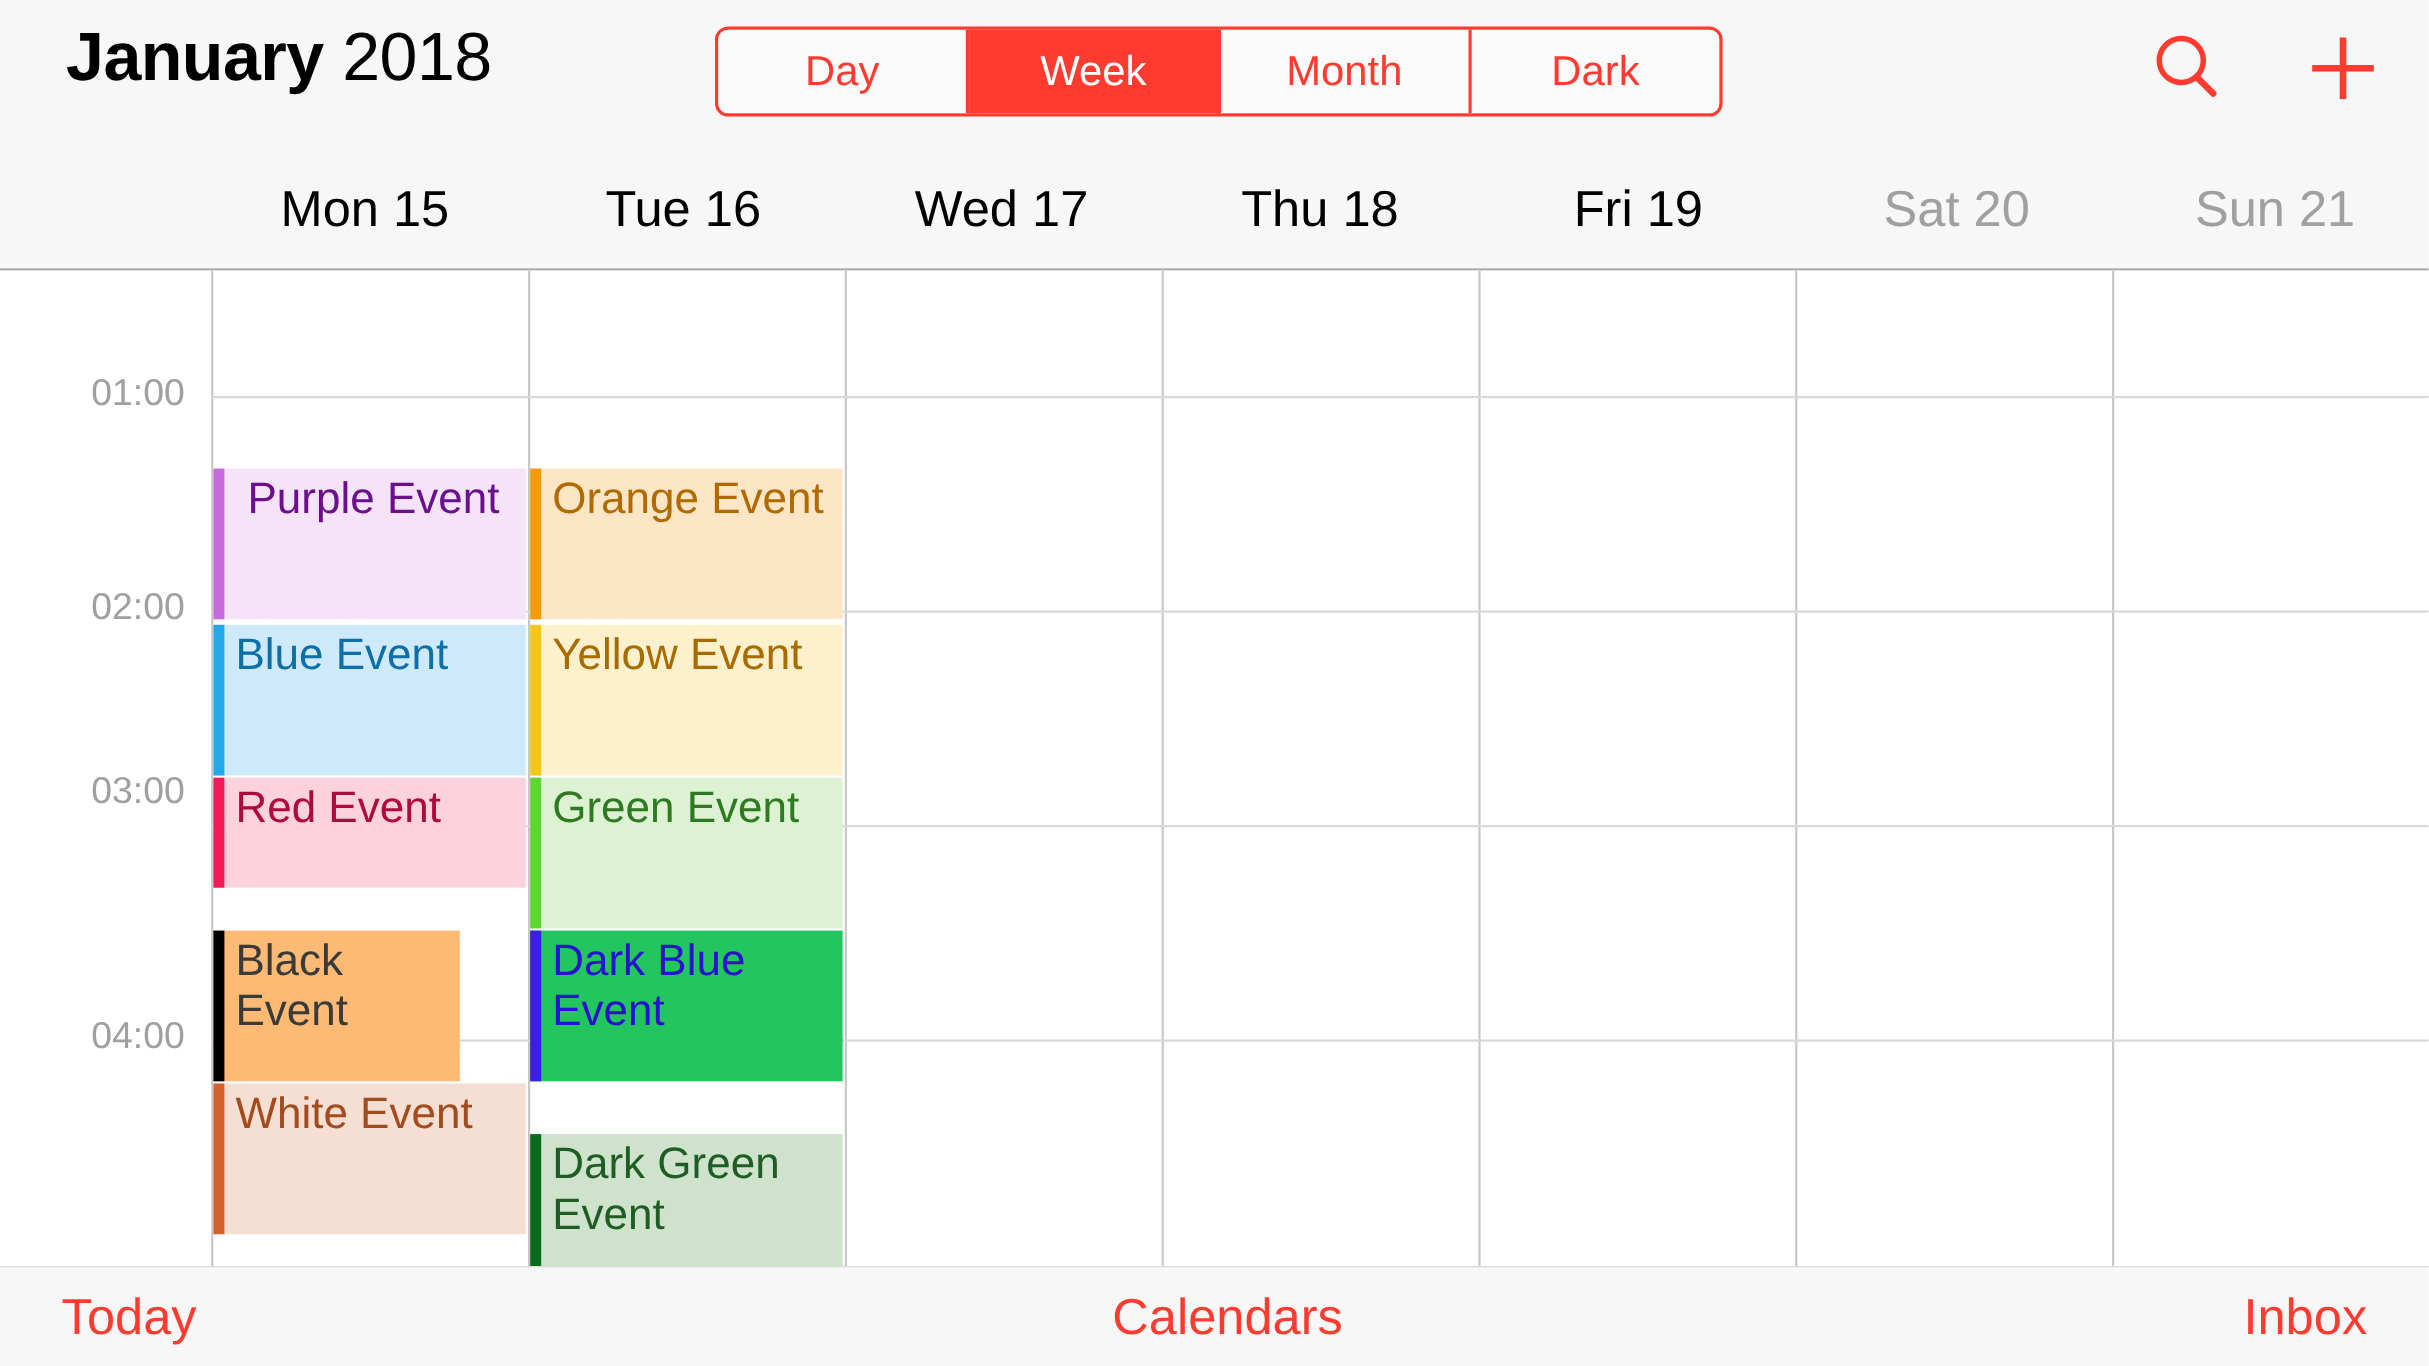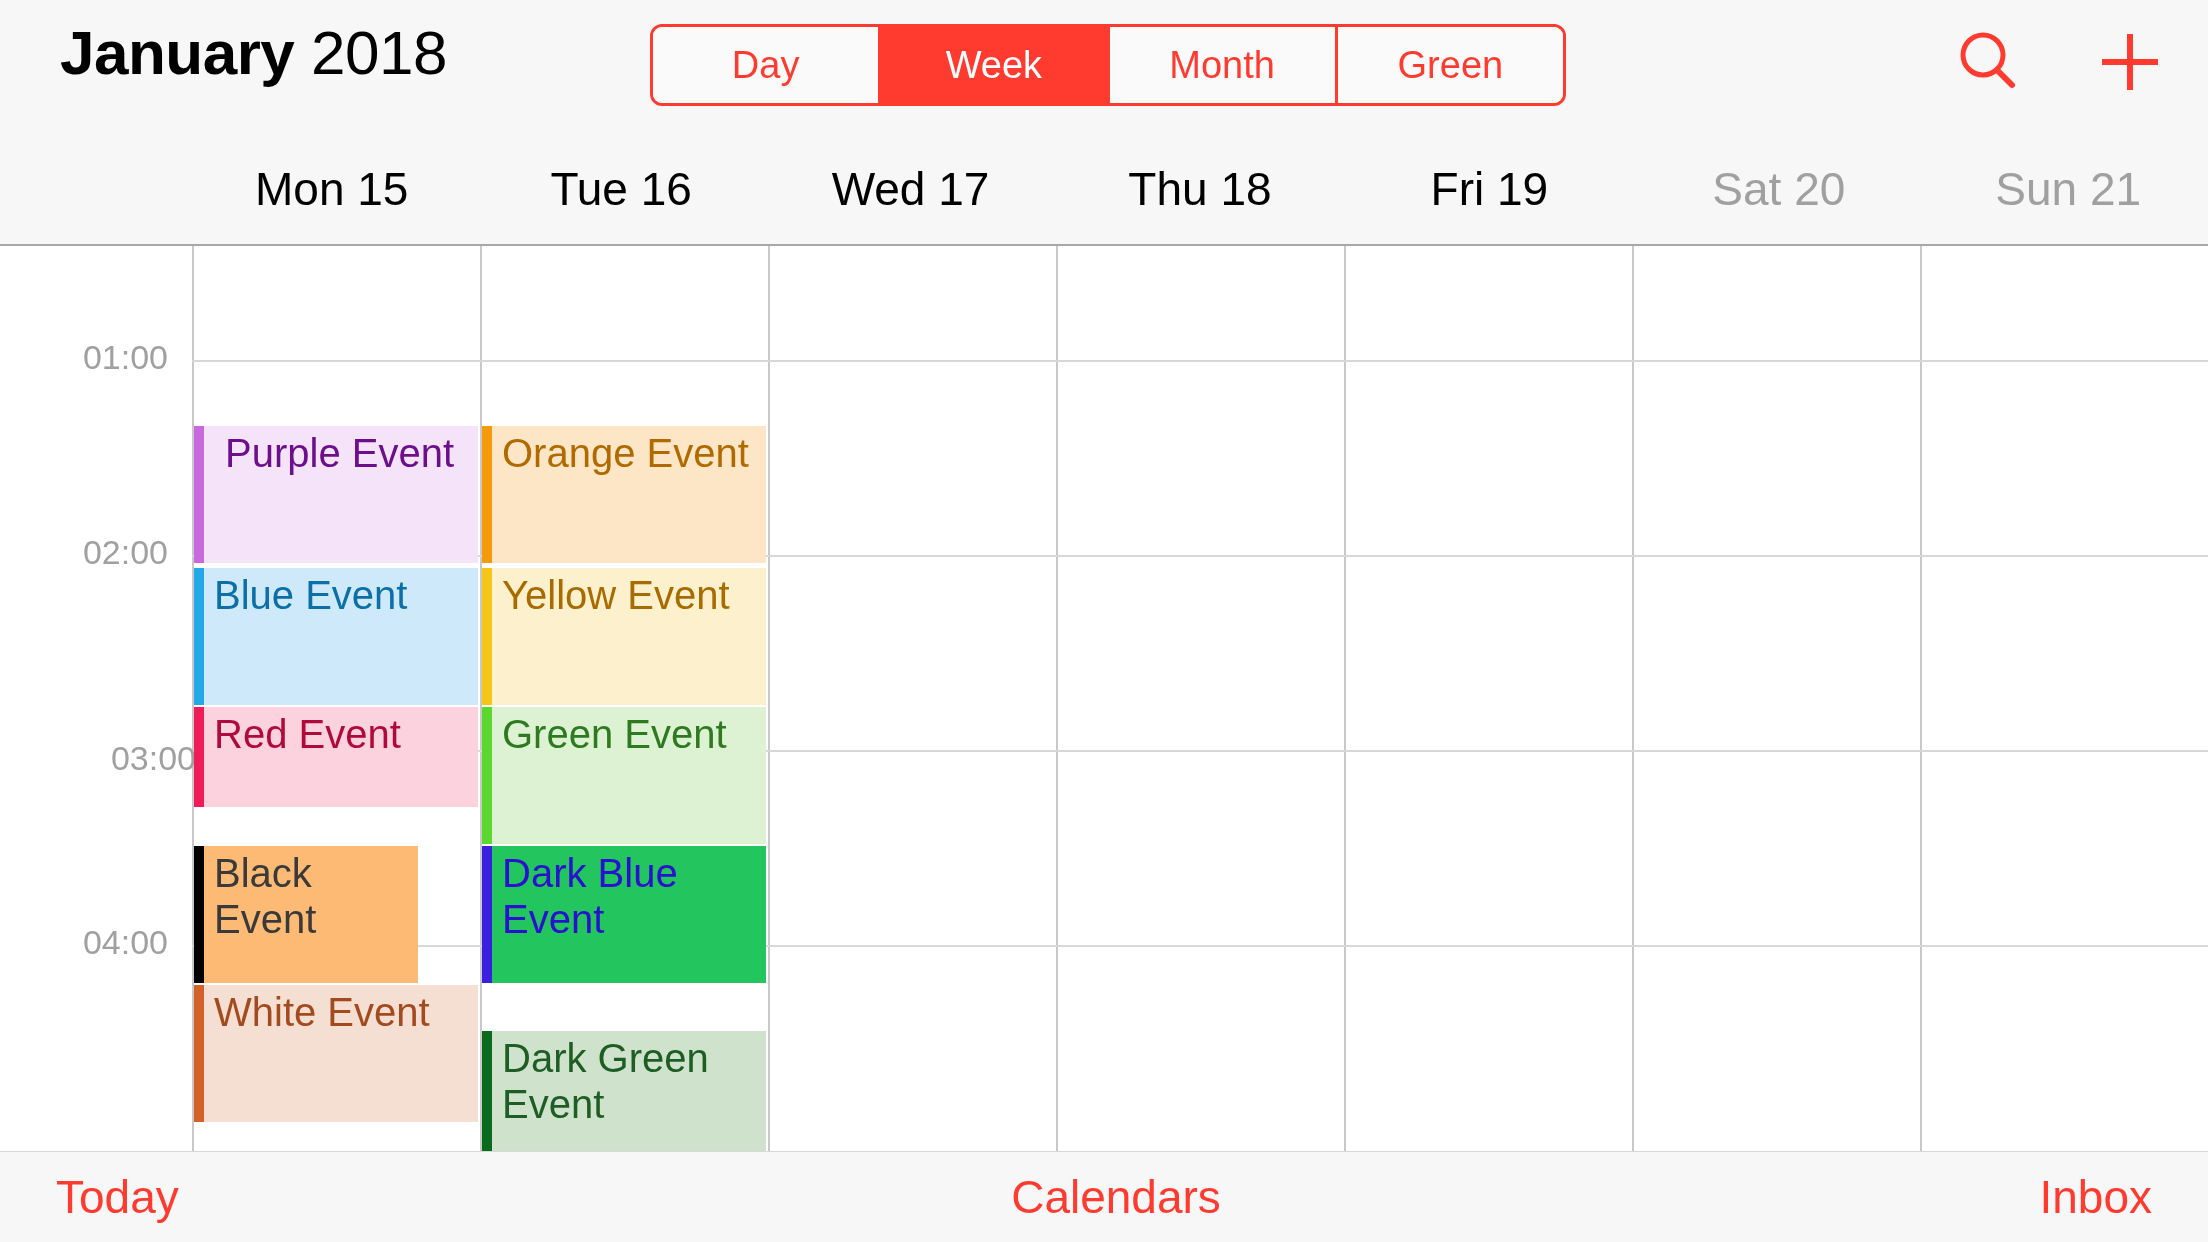--- a/index.html
+++ b/index.html
@@ -119,21 +119,21 @@
 
     <div class="nav-title">
       <span class="month">January</span>
       <span class="year">2018</span>
     </div>
 
     <div class="segmented" id="segmented-control">
         <div class="seg">Day</div>
         <div class="seg active">Week</div>
         <div class="seg">Month</div>
-        <div class="seg">Green</div>
+        <div class="seg">Dark</div>
       </div>
 
     <span class="nav-icon" id="search-btn">
       <svg width="80" height="80" viewBox="0 0 80 80">
         <circle cx="35" cy="33" r="20" fill="none" stroke="#FF3B30" stroke-width="5"></circle>
         <line x1="49" y1="48" x2="64" y2="63" stroke="#FF3B30" stroke-width="6" stroke-linecap="round"></line>
       </svg>
     </span>
 
     <span class="nav-icon" id="add-btn">
@@ -164,21 +164,21 @@
         <div class="vline" style="left: 768px;"></div>
         <div class="vline" style="left: 1056px;"></div>
         <div class="vline" style="left: 1344px;"></div>
         <div class="vline" style="left: 1632px;"></div>
         <div class="vline" style="left: 1920px;"></div>
         <div class="hline" style="top: 114px;"></div>
         <div class="hlabel" style="top: 92px;">01:00</div>
         <div class="hline" style="top: 309px;"></div>
         <div class="hlabel" style="top: 287px;">02:00</div>
         <div class="hline" style="top: 504px;"></div>
-        <div class="hlabel" style="top: 493px; margin-left: 28px;">03:00</div>
+        <div class="hlabel" style="top: 454px;">03:00</div>
         <div class="hline" style="top: 699px;"></div>
         <div class="hlabel" style="top: 677px;">04:00</div>
         <div class="event" style="left: 194px; width: 284px; top: 180px; height: 137px; background: rgb(245, 227, 250); border-left-color: rgb(200, 106, 222);">
           <span class="event-title" style="color: rgb(107, 15, 140); margin-left: 11px;">Purple Event</span>
         </div>
         <div class="event" style="left: 482px; width: 284px; top: 180px; height: 137px; background: rgb(252, 230, 198); border-left-color: rgb(245, 154, 10);">
           <span class="event-title" style="color: rgb(176, 106, 0);">Orange Event</span>
         </div>
         <div class="event" style="left: 194px; width: 284px; top: 322px; height: 137px; background: rgb(206, 234, 250); border-left-color: rgb(35, 168, 232);">
           <span class="event-title" style="color: rgb(13, 111, 168);">Blue Event</span>

